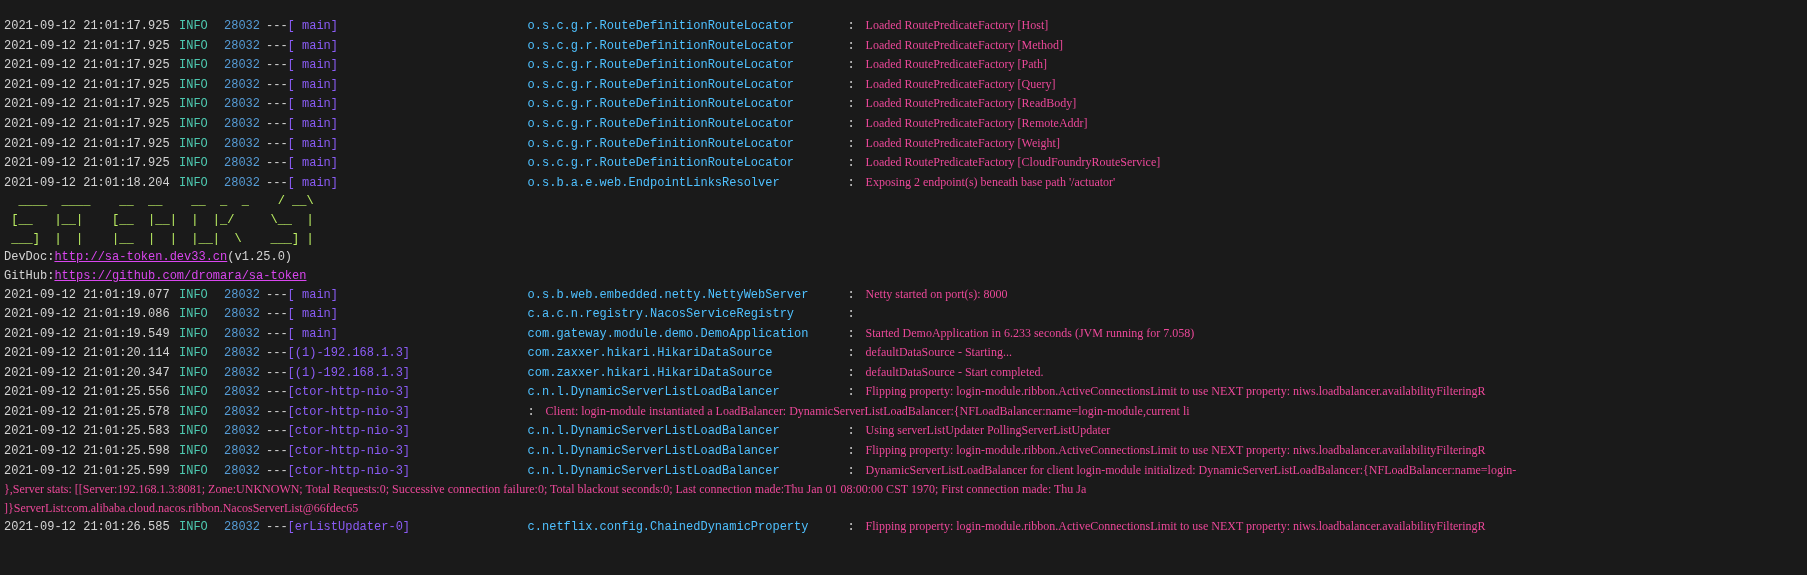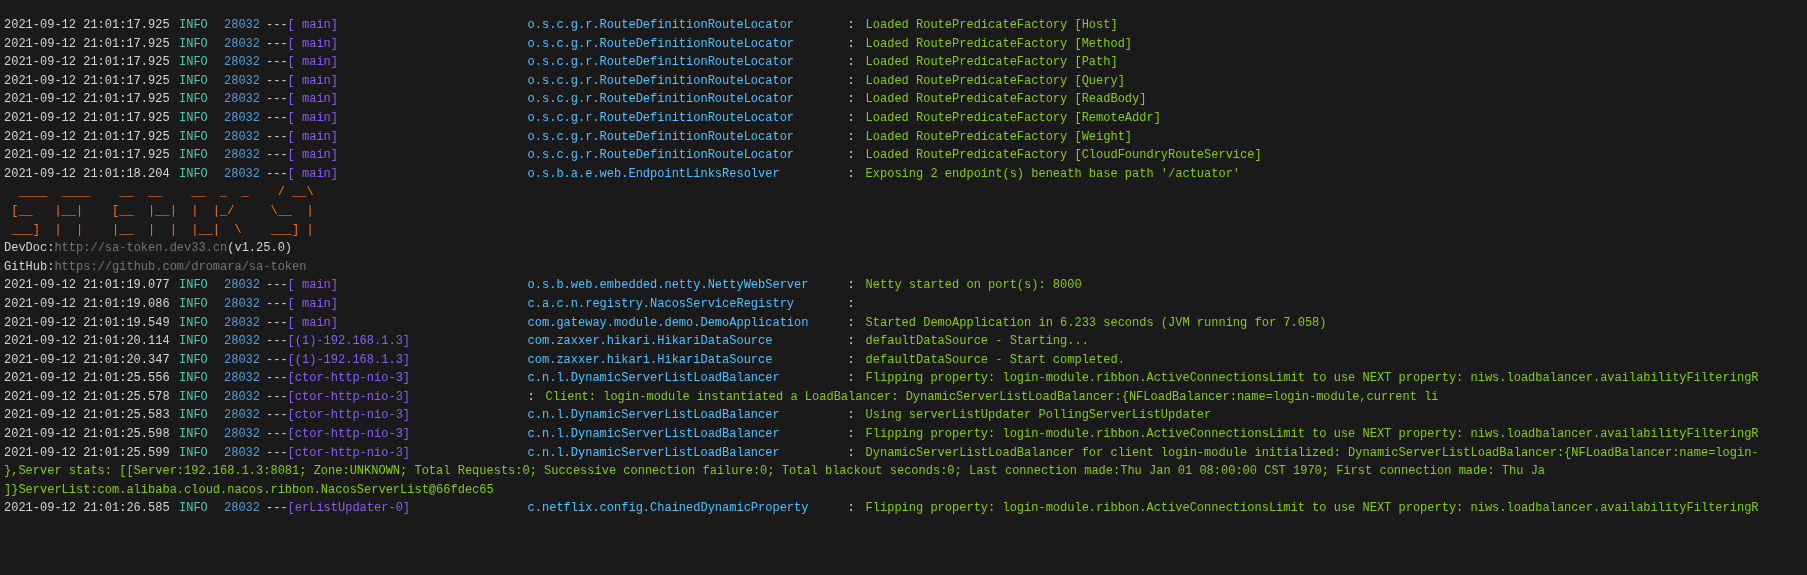--- a/index.html
+++ b/index.html
@@ -56,33 +56,35 @@
       color: #4fc1ff;
       min-width: 320px;
       flex-shrink: 0;
     }
     .colon {
       color: #d4d4d4;
       min-width: 18px;
       flex-shrink: 0;
     }
     .message {
-      color: #84cc16;
+      color: #ec4899;
       flex: 1;
+      font-family: Liberation Serif, serif;
     }
     .ascii-art {
-      color: #f97316;
+      color: #bef264;
       line-height: 1.55;
       white-space: pre;
     }
     .devdoc-label {
       color: #d4d4d4;
     }
     .link {
-      color: #737373;
+      color: #d946ef;
+      text-decoration: underline;
       cursor: pointer;
     }
     .github-label {
       color: #d4d4d4;
     }
   </style>
 </head>
 <body>
 
 <div class="log-container">

